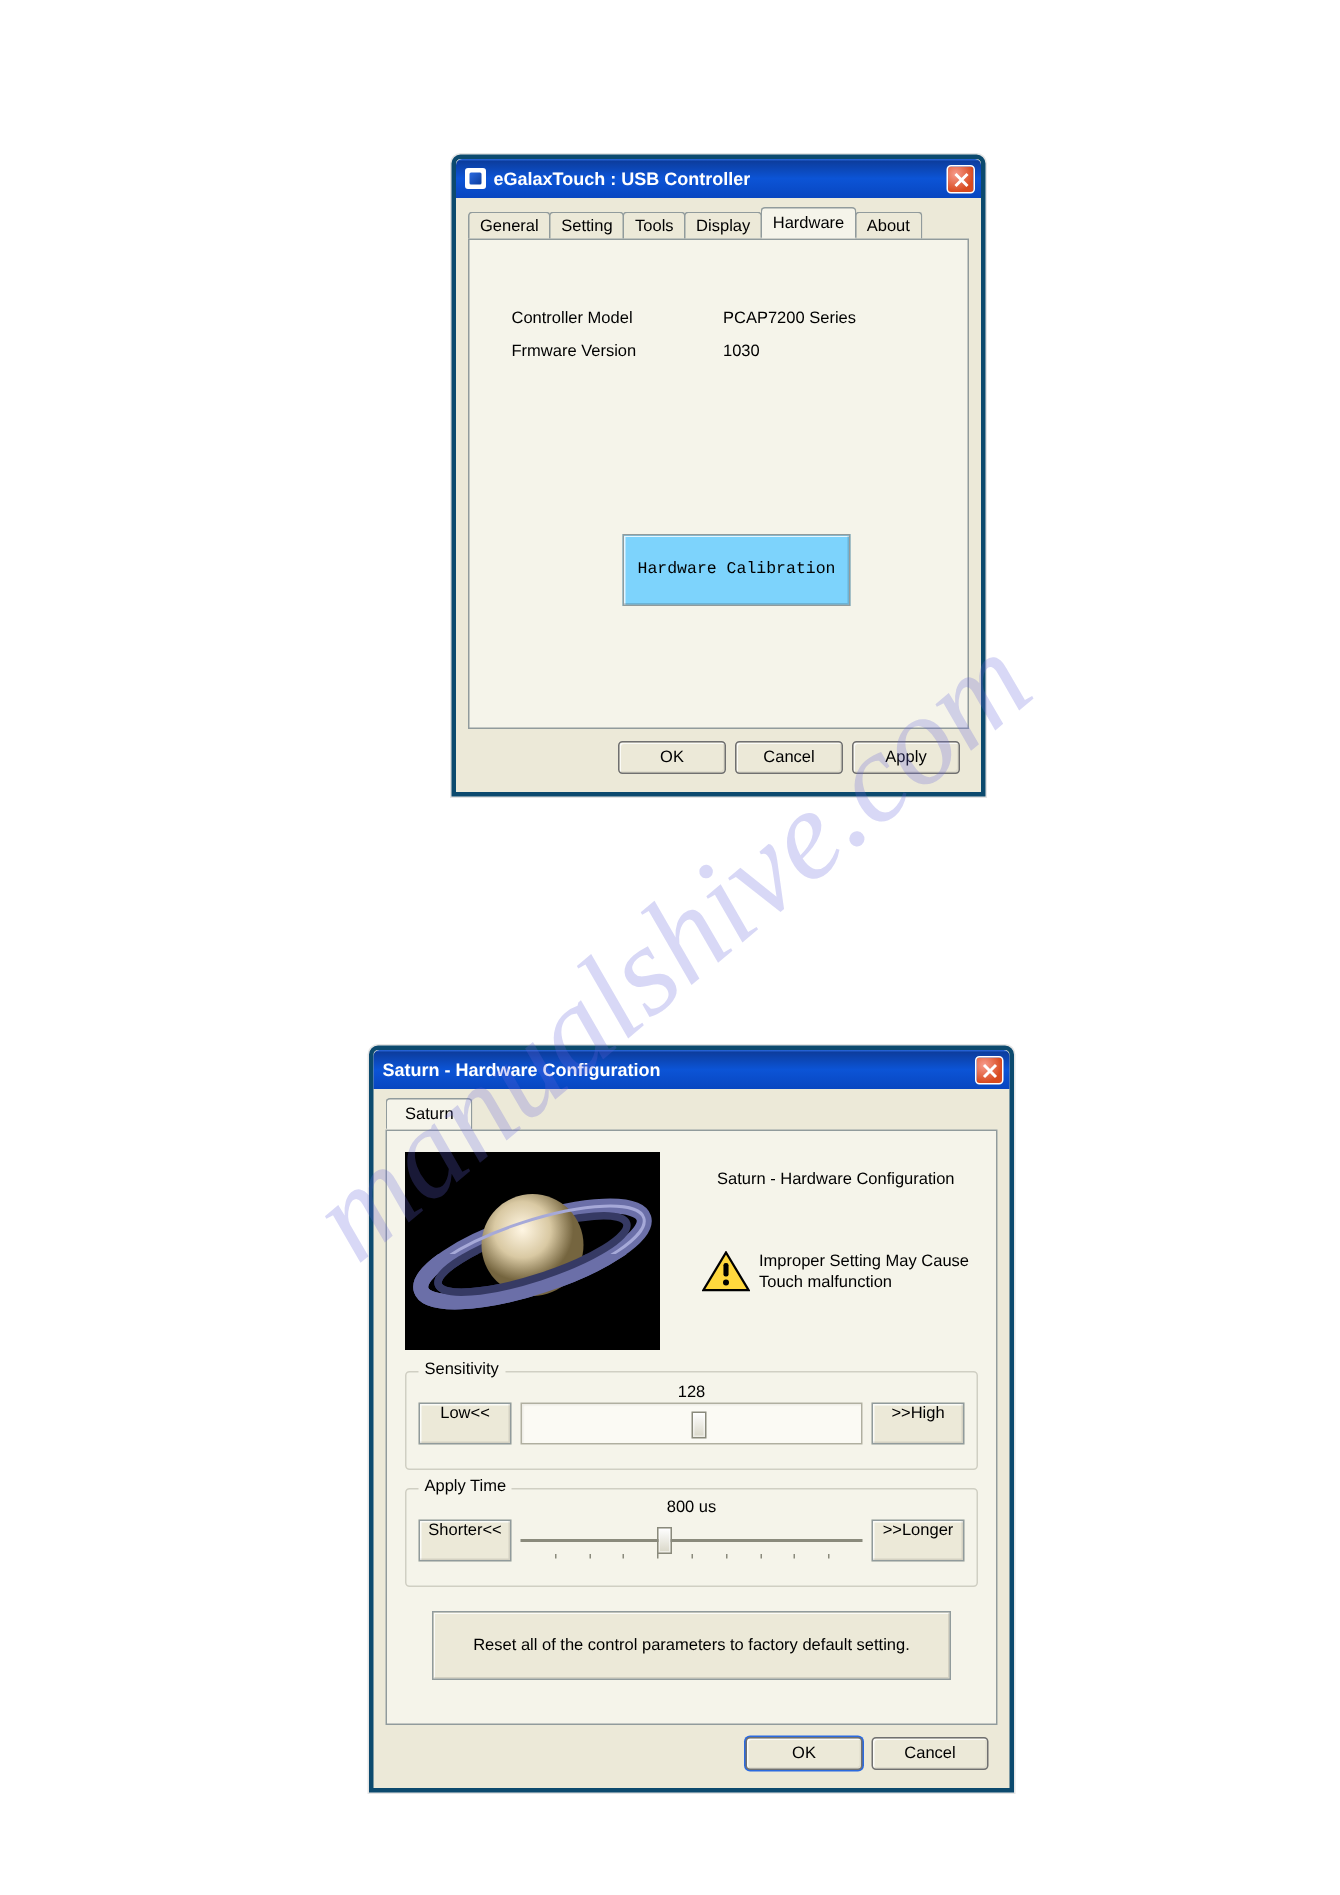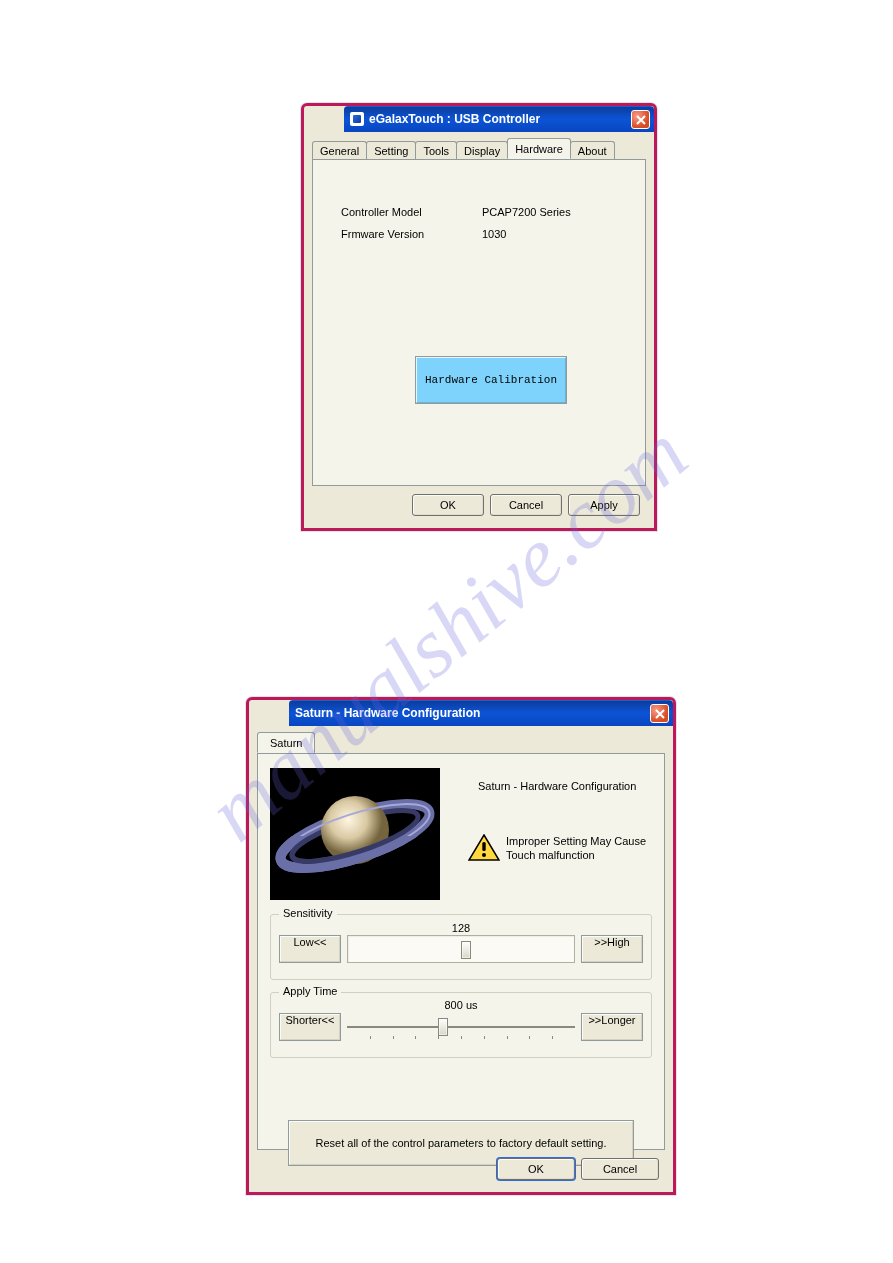--- a/index.html
+++ b/index.html
@@ -22,24 +22,23 @@
     color: rgba(100, 100, 220, 0.25);
     z-index: 10000;
     pointer-events: none;
     white-space: nowrap;
     font-weight: 400;
     font-family: Georgia, serif;
   }
   .window {
     position: absolute;
     background: #ece9d8;
-    border: 3px solid #be185d;
+    border: 3px solid #0c4a6e;
     border-radius: 6px 6px 0 0;
     box-shadow: 0 0 0 1px rgba(0,0,0,0.1);
-    padding-left: 40px;
   }
   .win1 { left: 301px; top: 103px; width: 356px; height: 428px; }
   .win2 { left: 246px; top: 697px; width: 430px; height: 498px; }
   .titlebar {
     height: 26px;
     background: linear-gradient(to bottom, #2b6ae0 0%, #0c3d9e 6%, #0c54d6 50%, #0846c0 100%);
     display: flex;
     align-items: center;
     padding: 0 4px 0 6px;
     color: #fff;
@@ -171,21 +170,20 @@
   }
   .slider-tick { position:absolute; bottom:2px; width:1px; height:3px; background:#8a8a7c; }
   .reset-btn {
     position:absolute;
     height:46px;
     border:1px solid #919b9c;
     background:#ece9d8;
     display:flex;align-items:center;justify-content:center;
     font-size:11px; cursor:pointer;
     box-shadow: inset -1px -1px 0 rgba(0,0,0,0.1), inset 1px 1px 0 rgba(255,255,255,.8);
-    margin-top: 46px;
   }
   .saturn-box {
     position:absolute; left:12px; top:14px; width:170px; height:132px;
     background:#000; overflow:hidden; display:flex;align-items:center;justify-content:center;
   }
   .warning-icon { width:32px; height:28px; margin-right:6px; flex-shrink:0;}
   .warning-row { position:absolute; left:210px; top:80px; width:200px; display:flex; align-items:flex-start;}
 </style>
 </head>
 <body>

